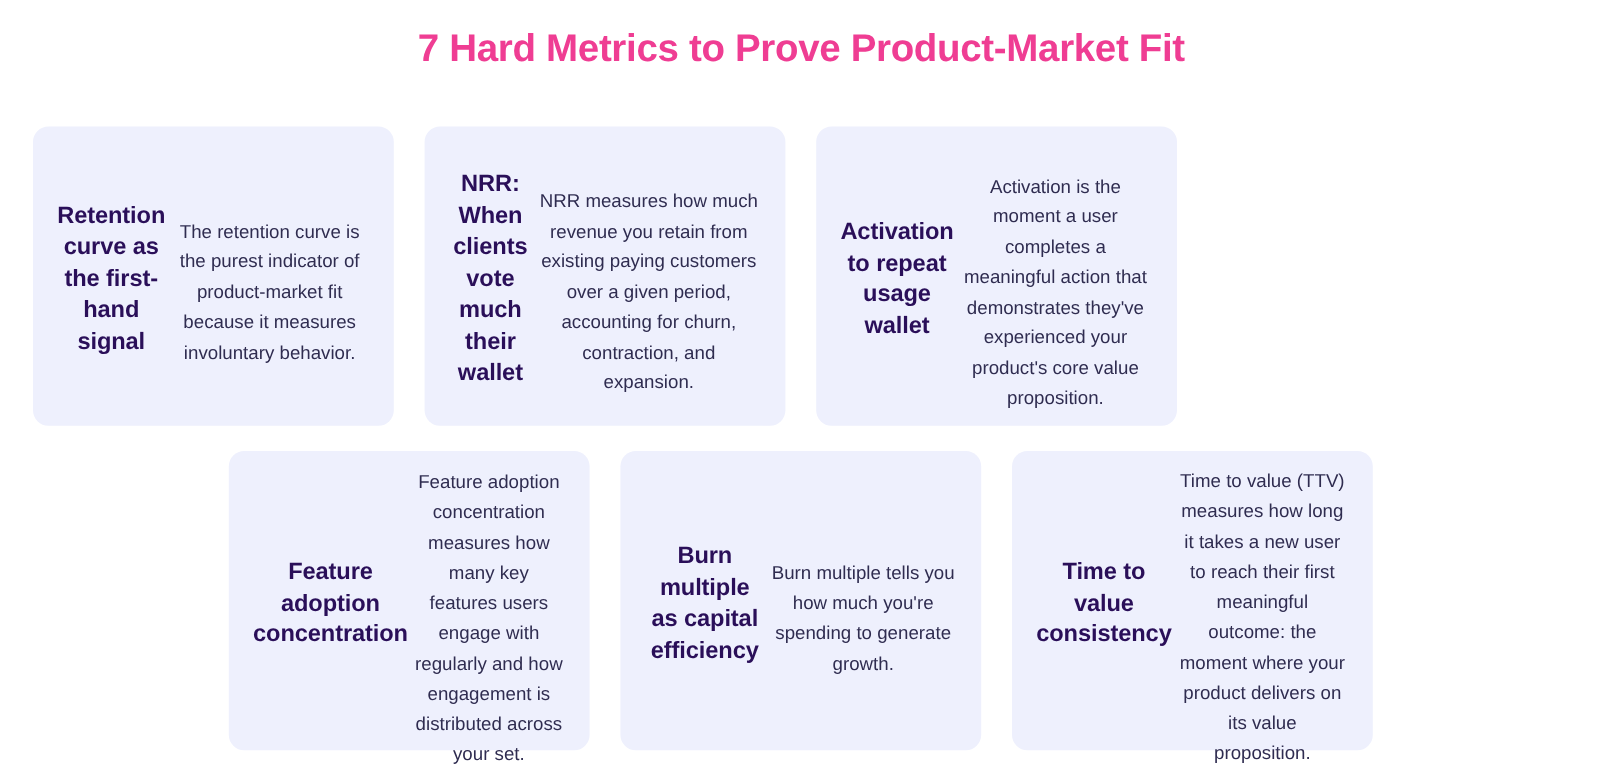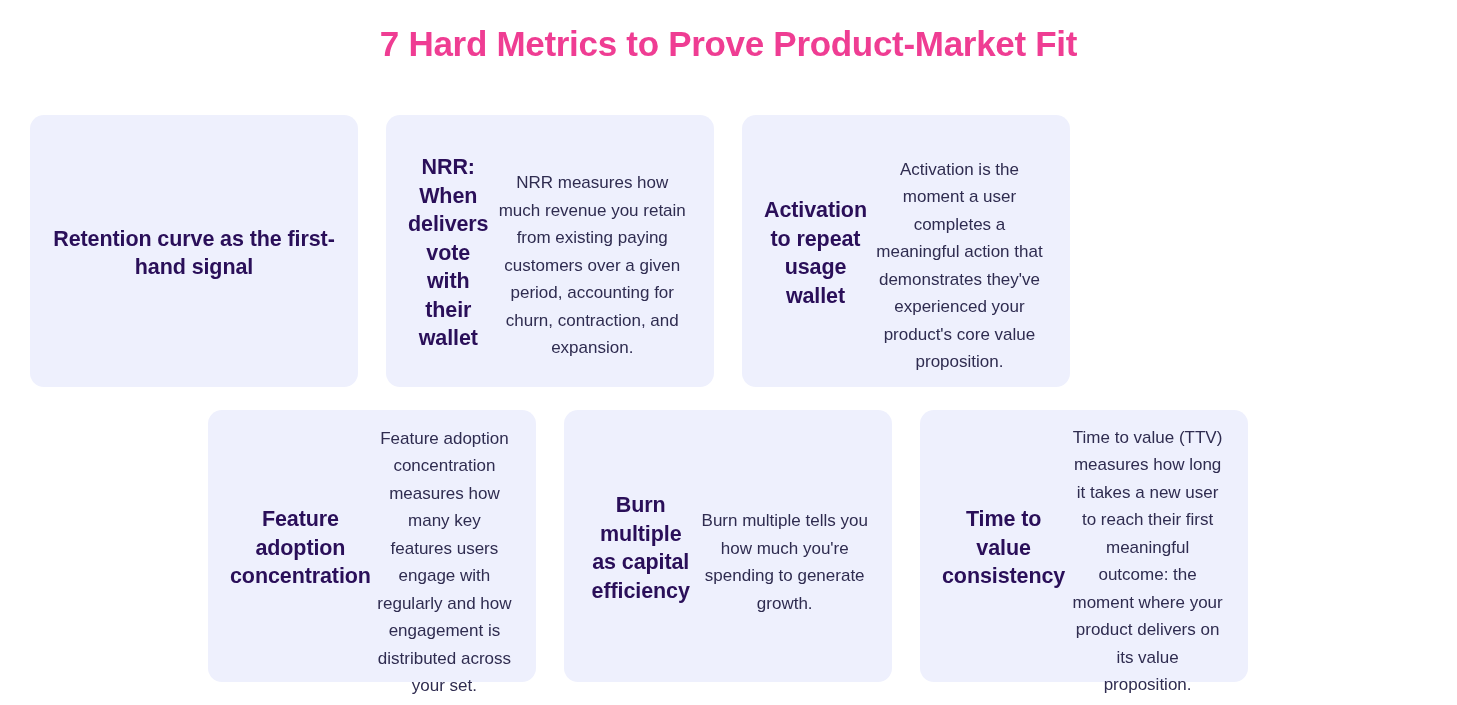--- a/index.html
+++ b/index.html
@@ -109,24 +109,25 @@
 <body>
 
 <div class="infographic">
 
   <div class="page-title">7 Hard Metrics to Prove Product-Market Fit</div>
 
   <div class="row row-top">
 
     <div class="card c1">
       <div class="card-heading">Retention curve as the first-hand signal</div>
+      <div class="card-body">The retention curve is the purest indicator of product-market fit because it measures involuntary behavior.</div>
     </div>
 
     <div class="card c2">
-      <div class="card-heading">NRR: When delivers vote with their wallet</div>
+      <div class="card-heading">NRR: When clients vote much their wallet</div>
       <div class="card-body">NRR measures how much revenue you retain from existing paying customers over a given period, accounting for churn, contraction, and expansion.</div>
     </div>
 
 
     <div class="card c4">
       <div class="card-heading">Activation to repeat usage wallet</div>
       <div class="card-body">Activation is the moment a user completes a meaningful action that demonstrates they've experienced your product's core value proposition.</div>
     </div>
 
   </div>

